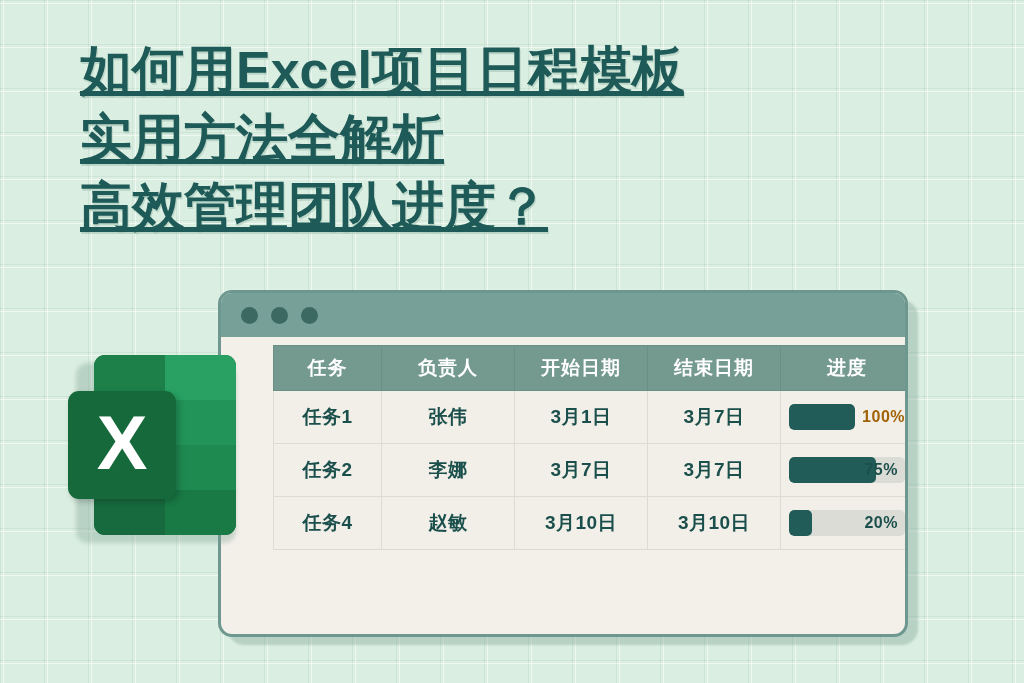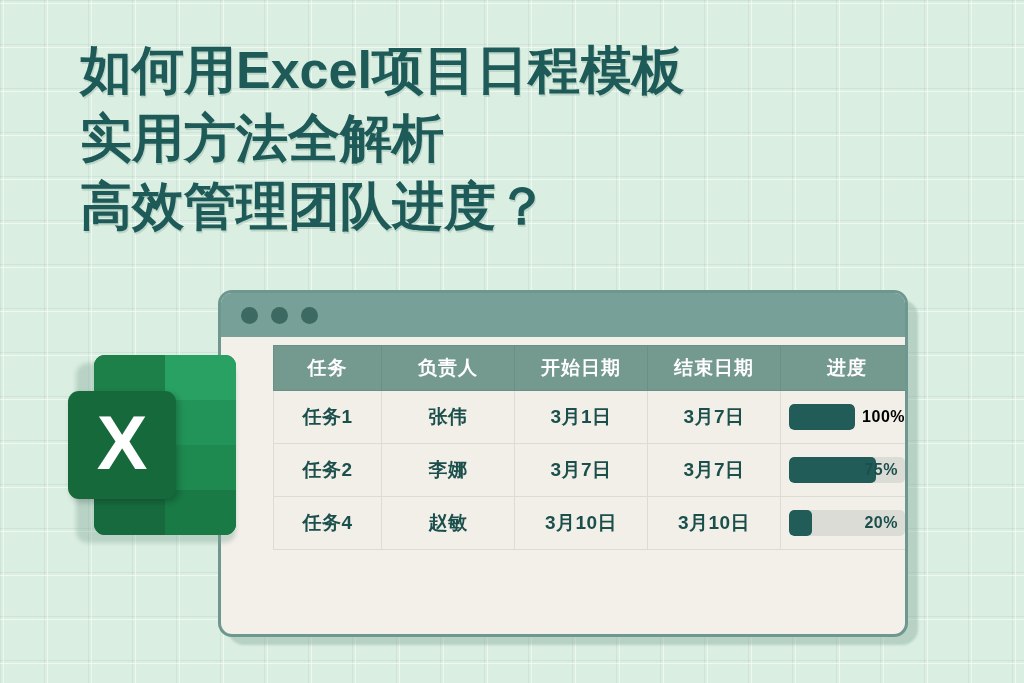--- a/index.html
+++ b/index.html
@@ -36,21 +36,21 @@
     top: 36px;
     width: 860px;
     color: #1e5a57;
     font-weight: bold;
     font-size: 52px;
     line-height: 68px;
     letter-spacing: 0px;
     text-shadow: 1px 2px 0 rgba(160,195,178,0.55);
     white-space: nowrap;
   }
-  #headline .hl-line { display: block; }
+  #headline .hl-line { display: block; text-decoration: underline; }
 
   
   #window-card-shadow {
     position: absolute;
     left: 228px;
     top: 300px;
     width: 690px;
     height: 345px;
     border-radius: 16px;
     background: rgba(124,164,148,0.38);
@@ -150,21 +150,21 @@
     display: flex;
     align-items: center;
     font-size: 16px;
     font-weight: bold;
     color: #1b4f4c;
   }
   .progress-label-outside {
     flex: 0 0 auto;
     font-size: 16px;
     font-weight: bold;
-    color: #000000;
+    color: #a16207;
     white-space: nowrap;
   }
 
   
   #excel-logo {
     position: absolute;
     left: 68px;
     top: 355px;
     width: 176px;
     height: 190px;

